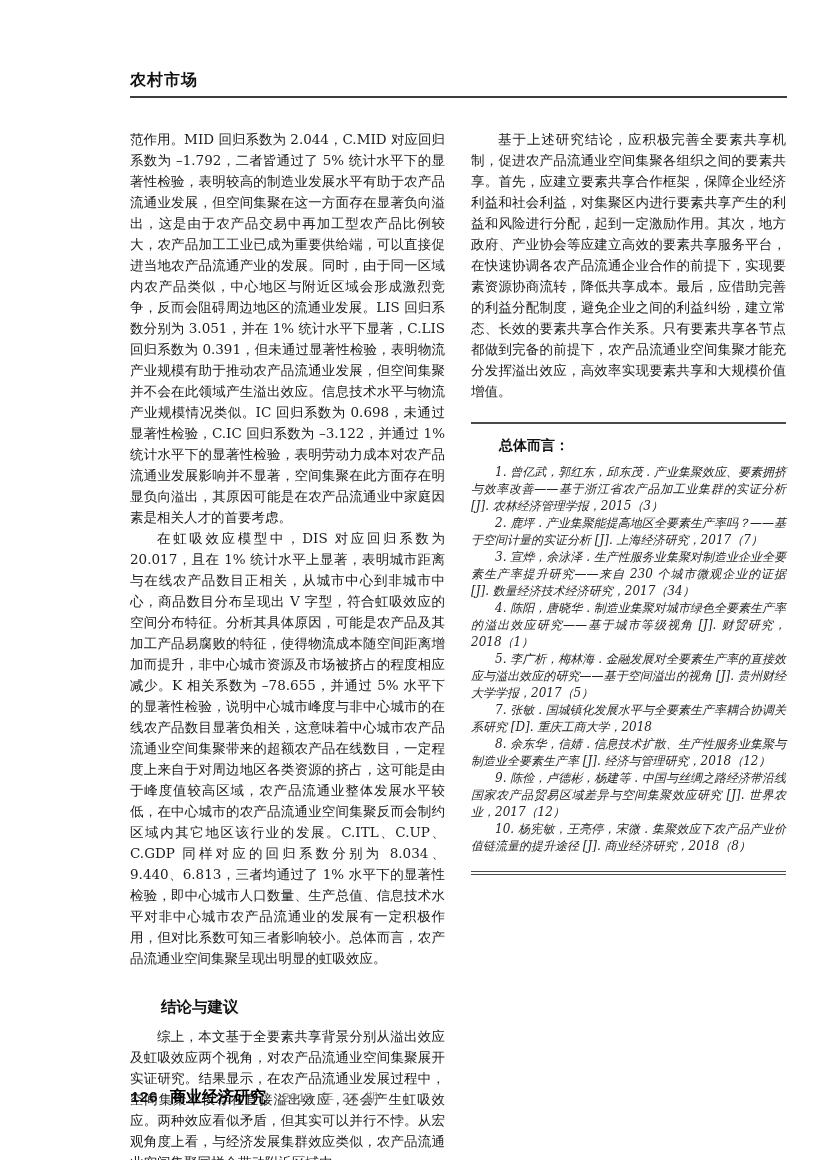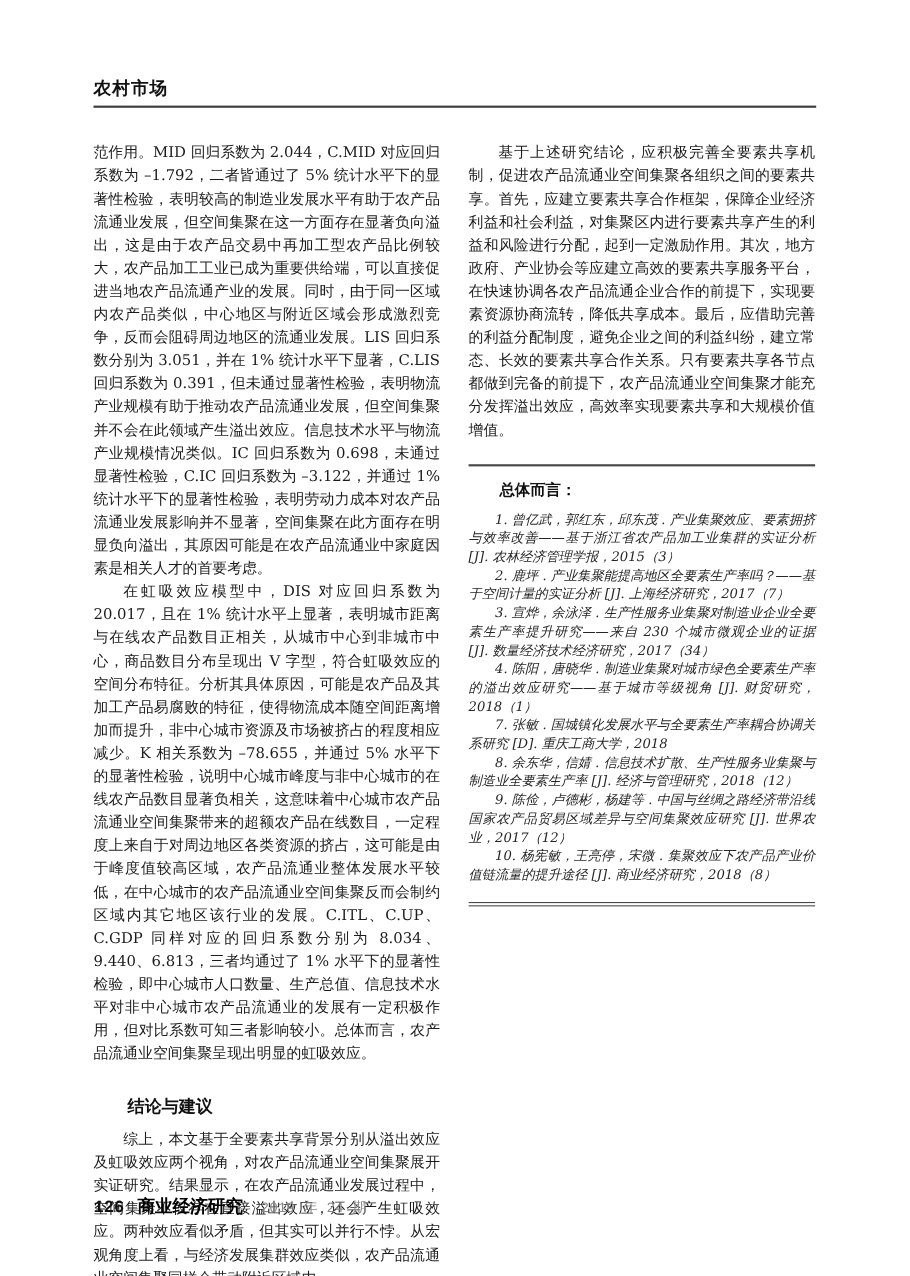--- a/index.html
+++ b/index.html
@@ -4,20 +4,21 @@
 <style>
   html, body { margin: 0; padding: 0; background: #ffffff; }
   .page {
     position: relative;
     width: 759px;
     height: 1160px;
     background: #ffffff;
     overflow: hidden;
     font-family: "DejaVu Serif", serif;
     color: #1b1b1b;
+    margin-left: 45px;
   }
   .content {
     position: absolute;
     left: 85px;
     top: 70px;
     width: 657px;
   }
   .section-header {
     font-family: "Liberation Sans", sans-serif;
     font-weight: bold;
@@ -116,20 +117,21 @@
 
       <div class="col">
         <p class="indent">基于上述研究结论，应积极完善全要素共享机制，促进农产品流通业空间集聚各组织之间的要素共享。首先，应建立要素共享合作框架，保障企业经济利益和社会利益，对集聚区内进行要素共享产生的利益和风险进行分配，起到一定激励作用。其次，地方政府、产业协会等应建立高效的要素共享服务平台，在快速协调各农产品流通企业合作的前提下，实现要素资源协商流转，降低共享成本。最后，应借助完善的利益分配制度，避免企业之间的利益纠纷，建立常态、长效的要素共享合作关系。只有要素共享各节点都做到完备的前提下，农产品流通业空间集聚才能充分发挥溢出效应，高效率实现要素共享和大规模价值增值。</p>
 
         <div class="refs-box">
           <div class="refs-title">总体而言：</div>
           <p class="ref">1. 曾亿武，郭红东，邱东茂 . 产业集聚效应、要素拥挤与效率改善——基于浙江省农产品加工业集群的实证分析 [J]. 农林经济管理学报，2015（3）</p>
           <p class="ref">2. 鹿坪 . 产业集聚能提高地区全要素生产率吗？——基于空间计量的实证分析 [J]. 上海经济研究，2017（7）</p>
           <p class="ref">3. 宣烨，余泳泽 . 生产性服务业集聚对制造业企业全要素生产率提升研究——来自 230 个城市微观企业的证据 [J]. 数量经济技术经济研究，2017（34）</p>
           <p class="ref">4. 陈阳，唐晓华 . 制造业集聚对城市绿色全要素生产率的溢出效应研究——基于城市等级视角 [J]. 财贸研究，2018（1）</p>
+          <p class="ref">5. 李广析，梅林海 . 金融发展对全要素生产率的直接效应与溢出效应的研究——基于空间溢出的视角 [J]. 贵州财经大学学报，2017（5）</p>
           <p class="ref">7. 张敏 . 国城镇化发展水平与全要素生产率耦合协调关系研究 [D]. 重庆工商大学，2018</p>
           <p class="ref">8. 余东华，信婧 . 信息技术扩散、生产性服务业集聚与制造业全要素生产率 [J]. 经济与管理研究，2018（12）</p>
           <p class="ref">9. 陈俭，卢德彬，杨建等 . 中国与丝绸之路经济带沿线国家农产品贸易区域差异与空间集聚效应研究 [J]. 世界农业，2017（12）</p>
           <p class="ref">10. 杨宪敏，王亮停，宋微 . 集聚效应下农产品产业价值链流量的提升途径 [J]. 商业经济研究，2018（8）</p>
         </div>
       </div>
 
     </div>
   </div>
 

